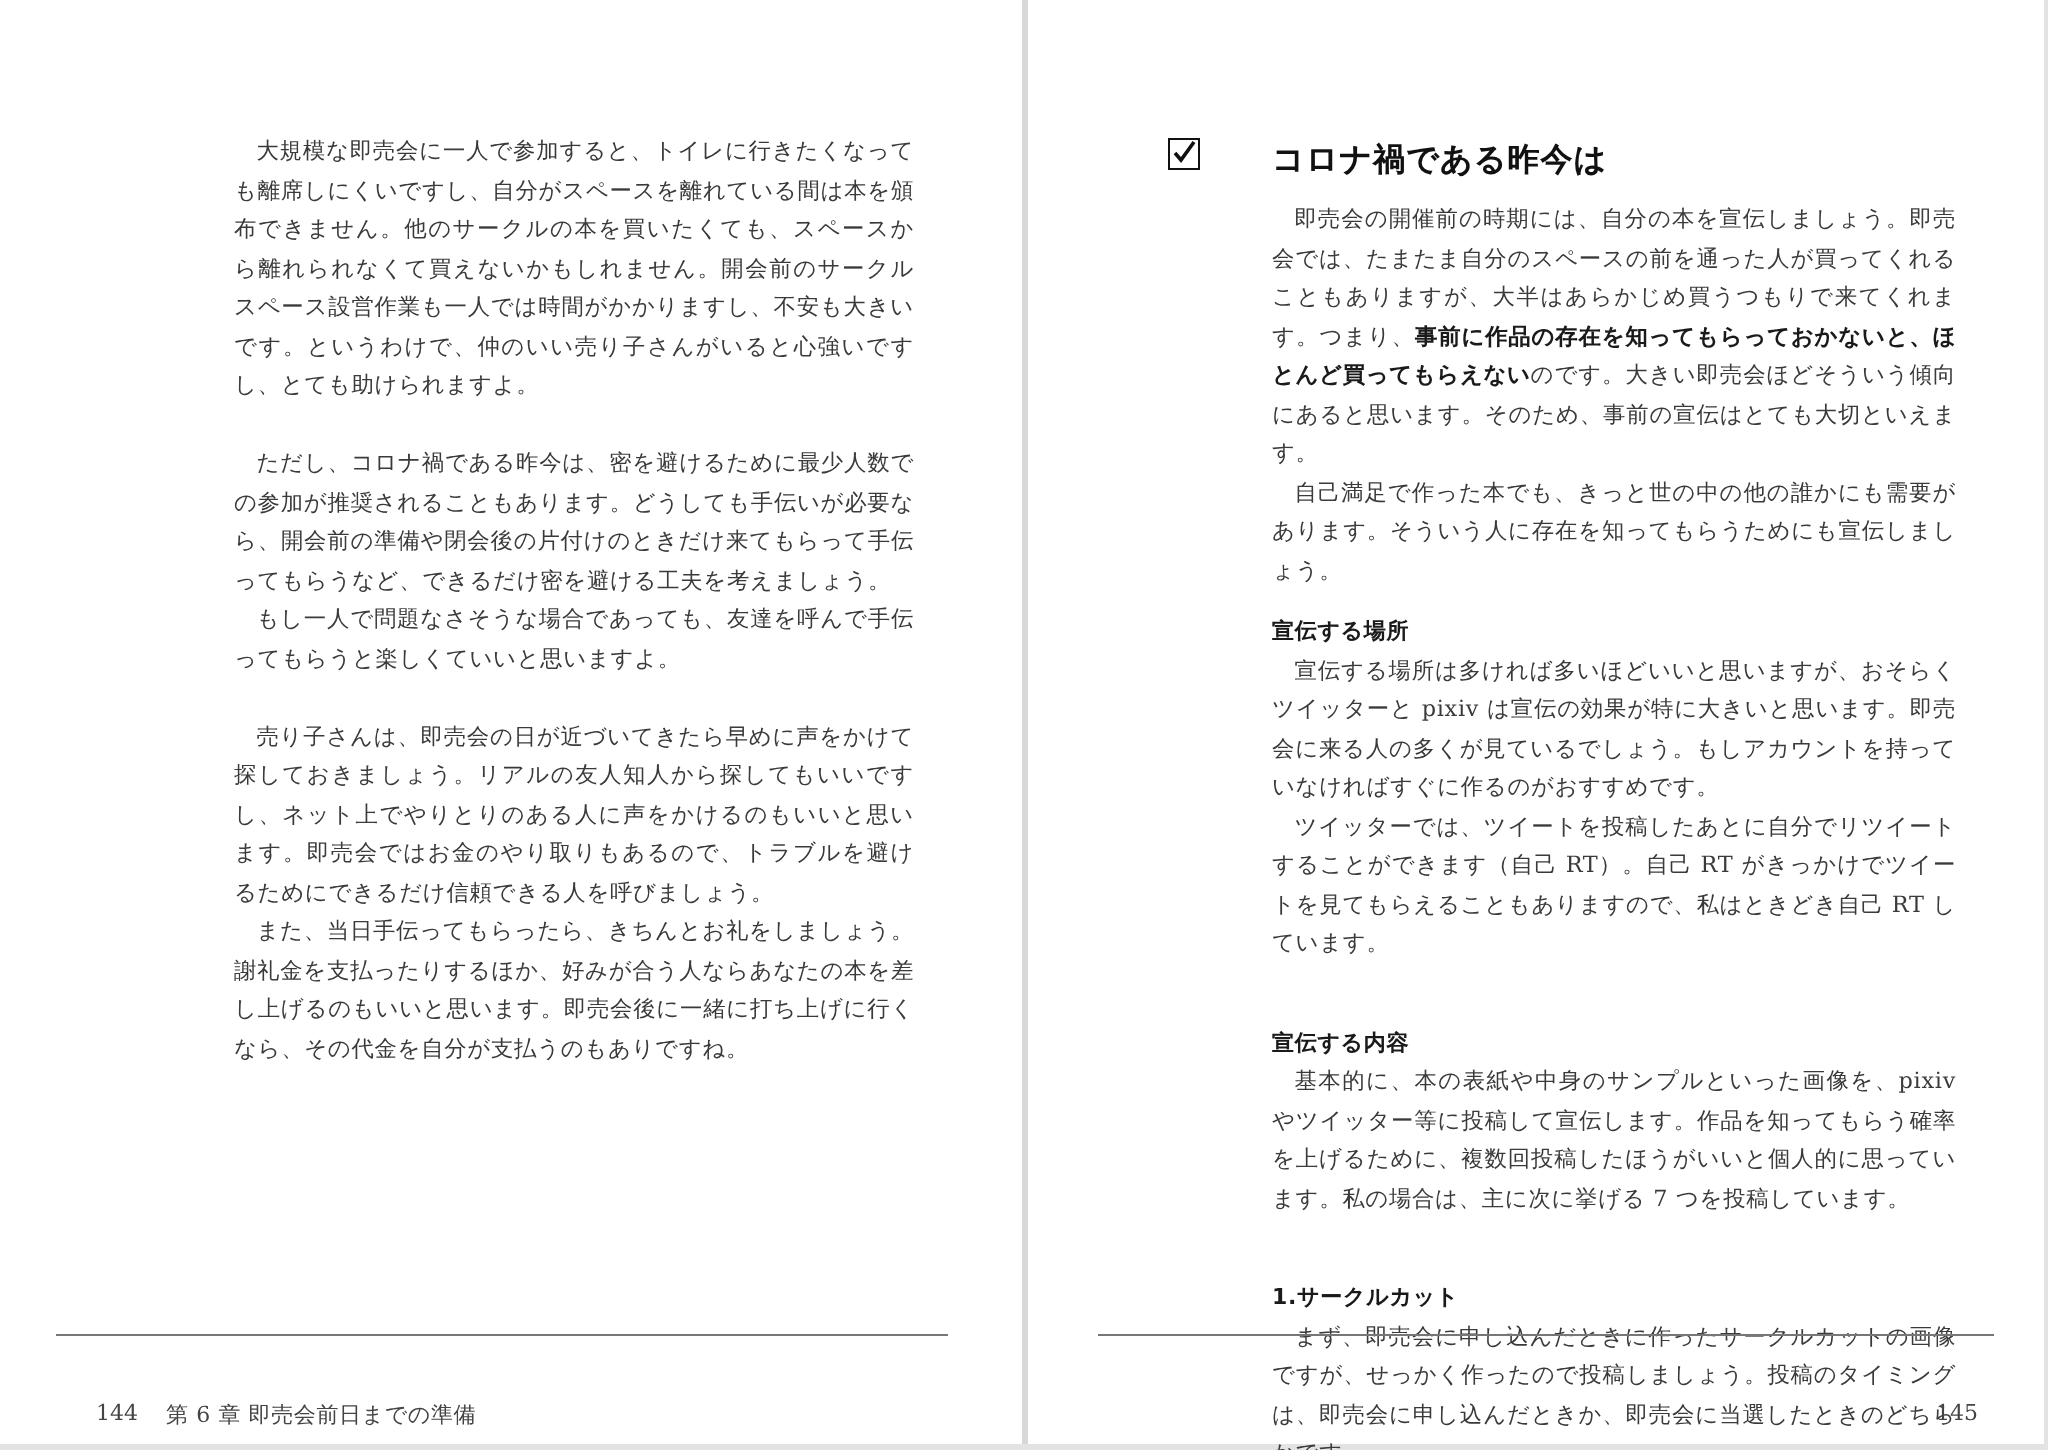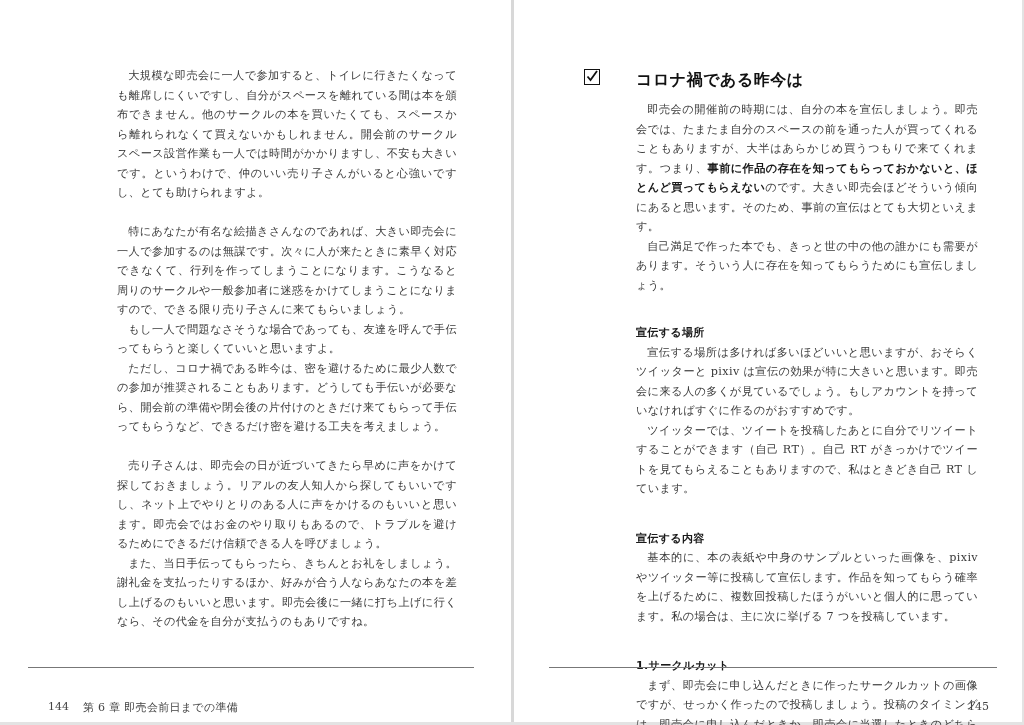--- a/index.html
+++ b/index.html
@@ -10,44 +10,43 @@
     .page-left { width: 511px; }
     .gutter { width: 3px; background: #d8d8d8; }
     .page-right { width: 508px; }
     .text-block { position: absolute; font-size: 11.2px; line-height: 19.5px; letter-spacing: 0.35px; color: #3a3a3a; text-align: justify; }
     .left-text { left: 117px; top: 66px; width: 340px; }
     .right-text { left: 122px; top: 100px; width: 342px; }
     .para { text-indent: 1em; }
     .gap { height: 19.5px; }
     .bold { font-family: "DejaVu Sans", "Liberation Sans", sans-serif; font-weight: bold; color: #1a1a1a; letter-spacing: 0.2px; }
     .subhead { font-family: "DejaVu Sans", "Liberation Sans", sans-serif; font-weight: bold; color: #1a1a1a; font-size: 11px; line-height: 19.5px; margin-top: 30px; }
-    .subhead.first { margin-top: 28px; }
+    .subhead.first { margin-top: 11px; }
     .section-title { position: absolute; left: 122px; top: 70px; font-family: "DejaVu Sans", "Liberation Sans", sans-serif; font-weight: bold; font-size: 16px; color: #111; letter-spacing: 0.5px; }
     .checkbox-icon { position: absolute; left: 70px; top: 69px; width: 16px; height: 16px; border: 1.6px solid #111; }
     .checkbox-icon svg { position: absolute; left: 1px; top: 0px; }
     .footer-rule { position: absolute; height: 1px; background: #777; top: 667px; }
     .left-rule { left: 28px; width: 446px; }
     .right-rule { left: 35px; width: 448px; }
     .folio { position: absolute; top: 700px; font-size: 11px; color: #444; }
     .left-folio-num { left: 48px; }
     .left-running { left: 83px; letter-spacing: 0.3px; }
     .right-folio-num { right: 33px; padding-left: 45px; }
   </style>
 </head>
 <body>
 
 <div class="spread">
 
   <div class="page page-left">
     <div class="text-block left-text">
       <p class="para">大規模な即売会に一人で参加すると、トイレに行きたくなっても離席しにくいですし、自分がスペースを離れている間は本を頒布できません。他のサークルの本を買いたくても、スペースから離れられなくて買えないかもしれません。開会前のサークルスペース設営作業も一人では時間がかかりますし、不安も大きいです。というわけで、仲のいい売り子さんがいると心強いですし、とても助けられますよ。</p>
       <div class="gap"></div>
-      <p class="para">特にあなたが有名な絵描きさんなのであれば、大きい即売会に一人で参加するのは無謀です。次々に人が来たときに素早く対応できなくて、行列を作ってしまうことになります。こうなると周りのサークルや一般参加者に迷惑をかけてしまうことになりますので、できる限り売り子さんに来てもらいましょう。</p>
+      <p class="para">ただし、コロナ禍である昨今は、密を避けるために最少人数での参加が推奨されることもあります。どうしても手伝いが必要なら、開会前の準備や閉会後の片付けのときだけ来てもらって手伝ってもらうなど、できるだけ密を避ける工夫を考えましょう。</p>
       <p class="para">もし一人で問題なさそうな場合であっても、友達を呼んで手伝ってもらうと楽しくていいと思いますよ。</p>
-      <p class="para">ただし、コロナ禍である昨今は、密を避けるために最少人数での参加が推奨されることもあります。どうしても手伝いが必要なら、開会前の準備や閉会後の片付けのときだけ来てもらって手伝ってもらうなど、できるだけ密を避ける工夫を考えましょう。</p>
       <div class="gap"></div>
       <p class="para">売り子さんは、即売会の日が近づいてきたら早めに声をかけて探しておきましょう。リアルの友人知人から探してもいいですし、ネット上でやりとりのある人に声をかけるのもいいと思います。即売会ではお金のやり取りもあるので、トラブルを避けるためにできるだけ信頼できる人を呼びましょう。</p>
       <p class="para">また、当日手伝ってもらったら、きちんとお礼をしましょう。謝礼金を支払ったりするほか、好みが合う人ならあなたの本を差し上げるのもいいと思います。即売会後に一緒に打ち上げに行くなら、その代金を自分が支払うのもありですね。</p>
     </div>
     <div class="footer-rule left-rule"></div>
     <span class="folio left-folio-num">144</span>
     <span class="folio left-running">第 6 章 即売会前日までの準備</span>
   </div>
 
   <div class="gutter"></div>

